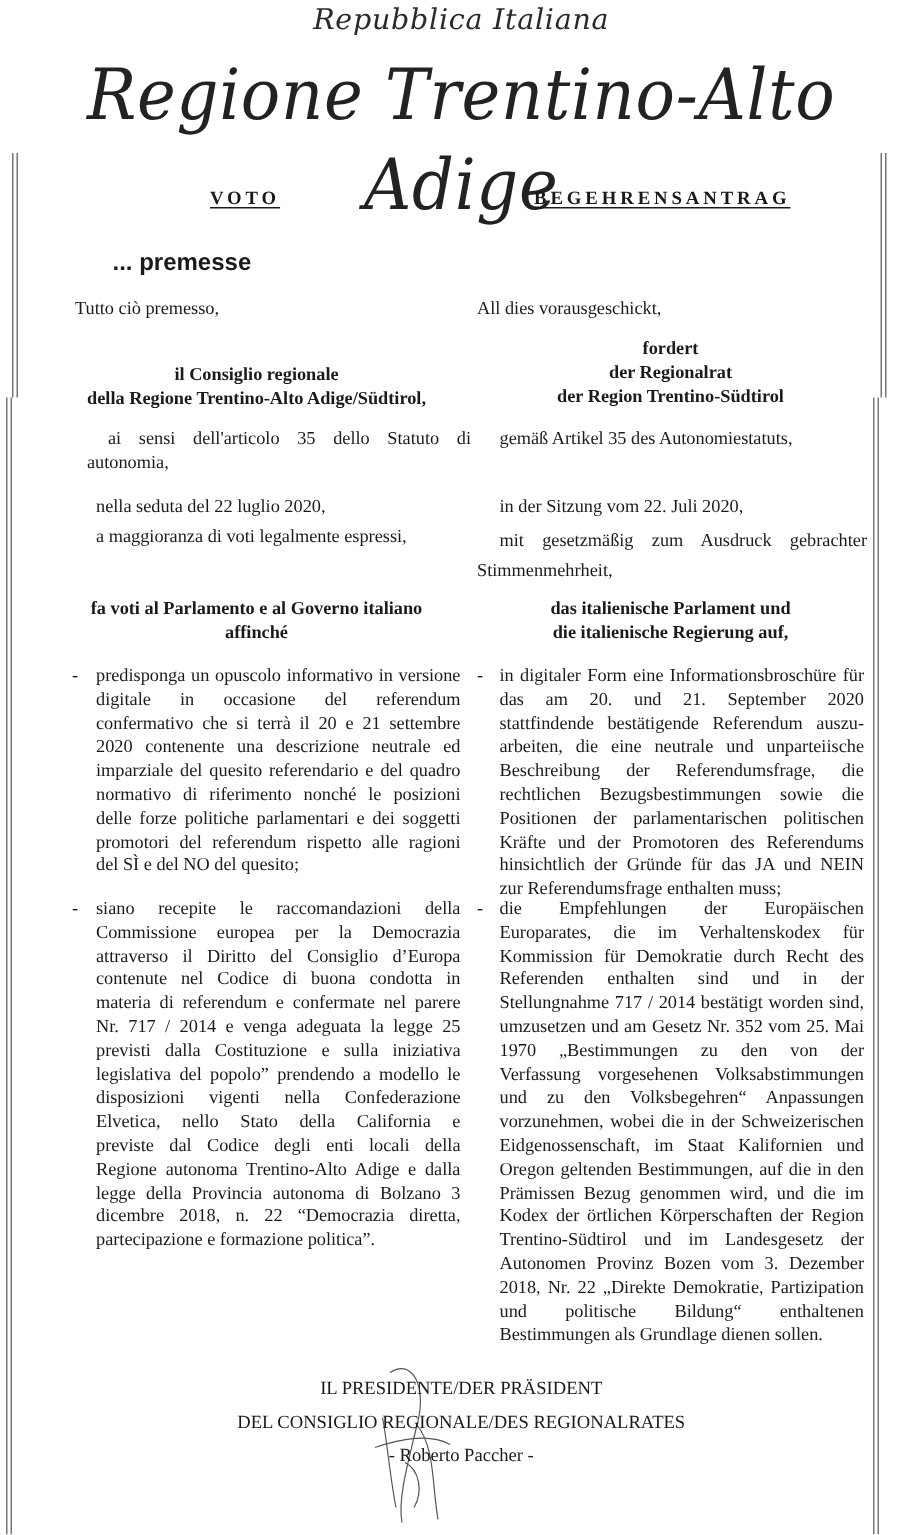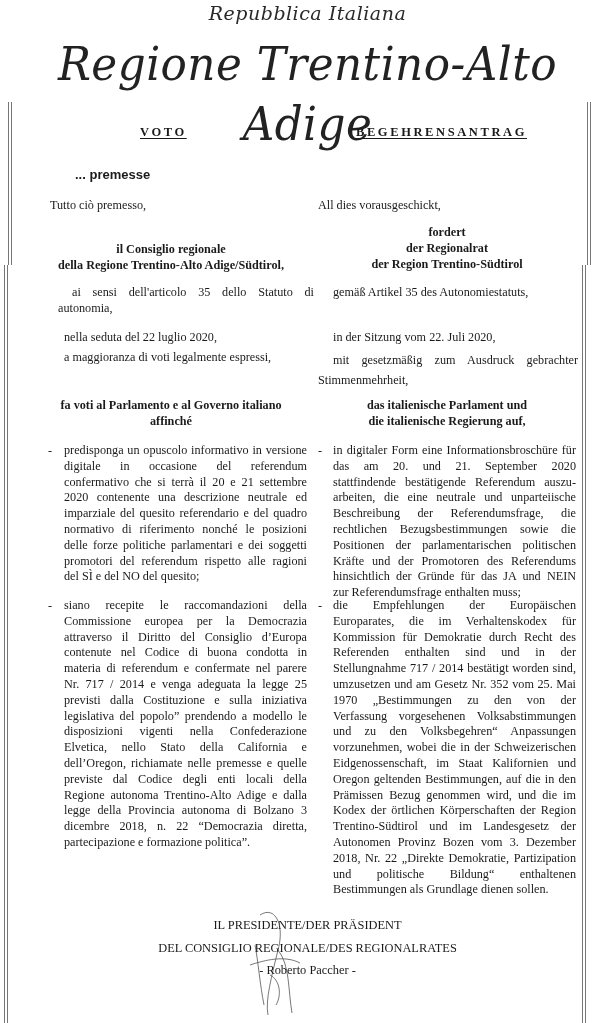--- a/index.html
+++ b/index.html
@@ -13,21 +13,21 @@
              font-family: "DejaVu Serif", serif; font-style: italic; font-size: 47px;
              color: #222; letter-spacing: 0.5px; line-height: 60px;
              transform: scaleX(0.93); transform-origin: center; font-weight: 300; }
   .bar { position: absolute; width: 1px; background: #777; }
   .title { font-weight: bold; font-size: 12.5px; letter-spacing: 2.6px; text-decoration: underline;
            text-underline-offset: 2px; }
   .txt { font-size: 12.2px; line-height: 15.8px; }
   .bold { font-weight: bold; }
   .center { text-align: center; }
   .dash { font-size: 12.2px; }
-  .sans { font-family: "Liberation Sans", "DejaVu Sans", sans-serif; font-size: 13px; text-align: center; }
+  .sans { font-family: "Liberation Sans", "DejaVu Sans", sans-serif; font-size: 16px; text-align: center; }
   .line { display: block; white-space: nowrap; }
   .jl { display: block; text-align: justify; text-align-last: justify; white-space: normal; }
   .sig-line { left: 0; width: 615px; text-align: center; font-size: 12.4px; }
   svg.signature { position: absolute; left: 230px; top: 905px; }
 </style>
 </head>
 <body>
 
 <div class="abs hdr-small">Repubblica Italiana</div>
 <div class="abs hdr-big">Regione Trentino-Alto Adige</div>
@@ -87,21 +87,20 @@
     <span class="jl">siano recepite le raccomandazioni della</span>
     <span class="jl">Commissione europea per la Democrazia</span>
     <span class="jl">attraverso il Diritto del Consiglio d’Europa</span>
     <span class="jl">contenute nel Codice di buona condotta in</span>
     <span class="jl">materia di referendum e confermate nel parere</span>
     <span class="jl">Nr. 717 / 2014 e venga adeguata la legge 25</span>
     <span class="jl">previsti dalla Costituzione e sulla iniziativa</span>
     <span class="jl">legislativa del popolo” prendendo a modello le</span>
     <span class="jl">disposizioni vigenti nella Confederazione</span>
     <span class="jl">Elvetica, nello Stato della California e</span>
-    <span class="jl">dell’Oregon, richiamate nelle premesse e quelle</span>
     <span class="jl">previste dal Codice degli enti locali della</span>
     <span class="jl">Regione autonoma Trentino-Alto Adige e dalla</span>
     <span class="jl">legge della Provincia autonoma di Bolzano 3</span>
     <span class="jl">dicembre 2018, n. 22 “Democrazia diretta,</span>
     <span class="line">partecipazione e formazione politica”.</span>
   </div>
 
 <div class="abs txt" style="left:318px; top:198px;">All dies vorausgeschickt,</div>
 
 <div class="abs txt bold center" style="left:316px; width:262px; top:225px;">fordert</div>

